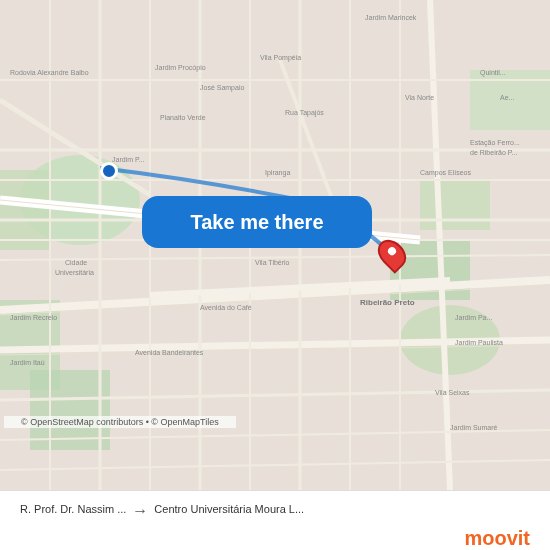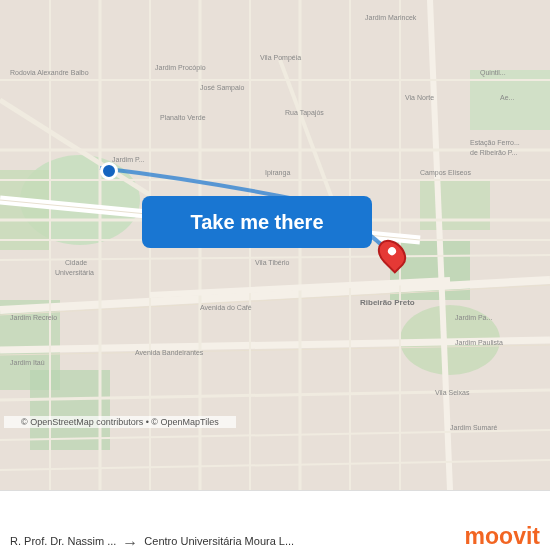--- a/index.html
+++ b/index.html
@@ -21,21 +21,21 @@
 
     #take-me-there-btn {
       position: absolute;
       top: 196px;
       left: 142px;
       width: 230px;
       height: 52px;
       background-color: #1976d2;
       color: #ffffff;
       border: none;
-      border-radius: 8px;
+      border-radius: 16px;
       font-size: 20px;
       font-weight: bold;
       cursor: pointer;
       z-index: 10;
     }
 
     #origin-dot {
       position: absolute;
       top: 162px;
       left: 100px;
@@ -74,34 +74,35 @@
     }
 
     #bottom-bar {
       position: absolute;
       bottom: 0;
       left: 0;
       width: 550px;
       height: 60px;
       background: #ffffff;
       display: flex;
-      align-items: flex-end;
-      padding: 0 10px;
+      align-items: flex-start;
+      padding: 0 20px;
       border-top: 1px solid #ddd;
       z-index: 20;
+      flex-direction: column;
     }
 
     #moovit-logo {
       display: flex;
       align-items: center;
       margin-left: auto;
     }
 
     #moovit-logo .moovit-text {
-      font-size: 23px;
+      font-size: 20px;
       font-weight: bold;
       color: #f26522;
       font-family: Arial, sans-serif;
     }
 
     .route-info {
       display: flex;
       align-items: center;
       flex: 1;
       gap: 6px;

